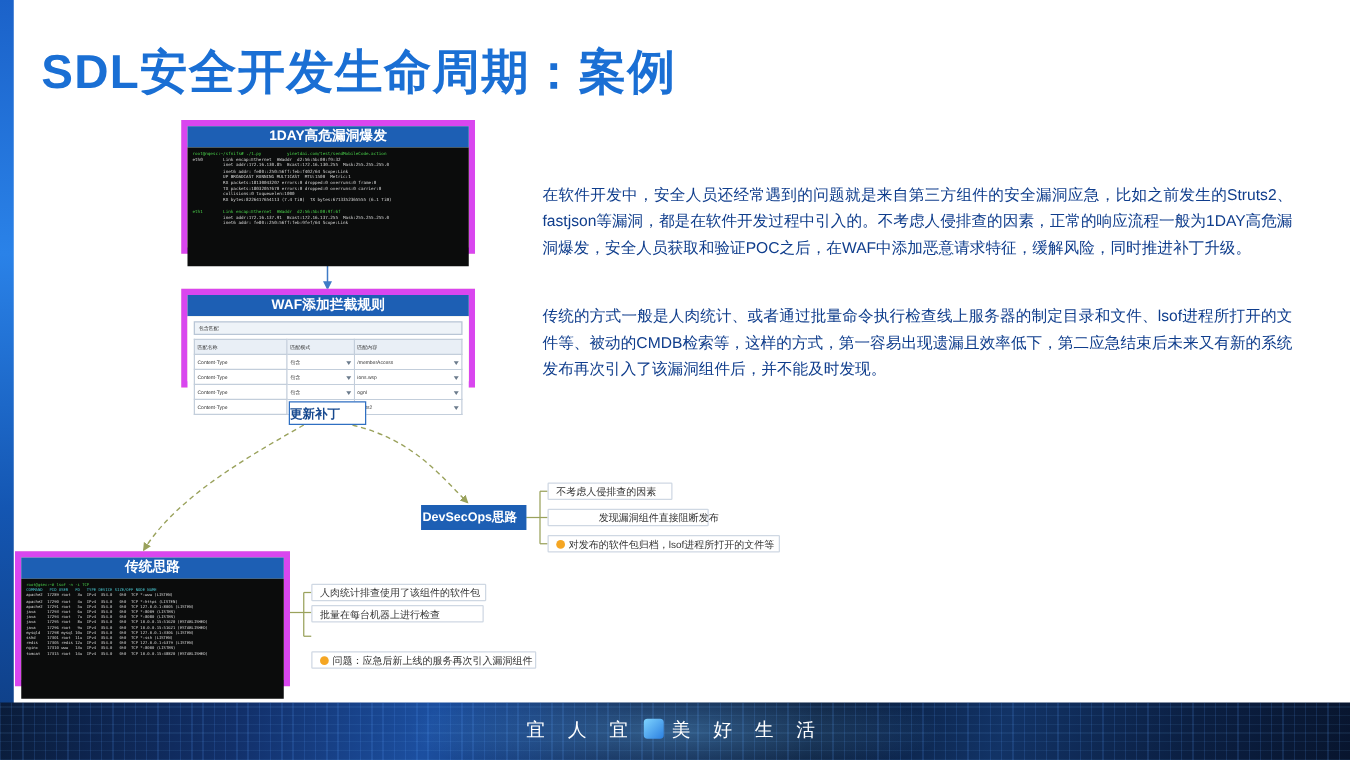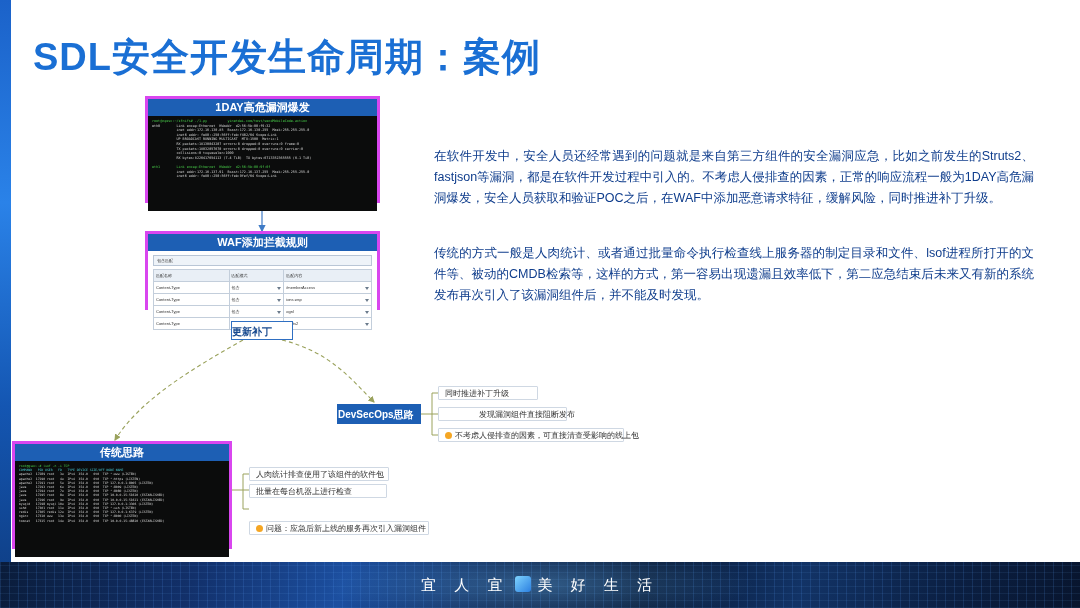--- a/index.html
+++ b/index.html
@@ -85,21 +85,21 @@
     width: 16px;
     height: 16px;
     margin: 0 6px -2px 6px;
     background: linear-gradient(135deg, #7fd4ff, #2b7fe0);
     border-radius: 3px;
   }
   
   .node {
     position: absolute;
     box-sizing: border-box;
-    border: 3px solid #d946ef;
+    border: 5px solid #d946ef;
     background: #fef9c3;
   }
   .node-header {
     background: #1d5fb4;
     color: #ffffff;
     font-size: 11px;
     font-weight: bold;
     text-align: center;
     line-height: 17px;
     height: 17px;
@@ -320,27 +320,27 @@
 
   <div class="pill" style="left:231px; top:321px; width:62px; height:19px; line-height:19px;">
     <span>更新补丁</span>
   </div>
 
   <div class="pill filled" style="left:337px; top:404px; width:84px; height:20px; line-height:20px;">
     <span>DevSecOps思路</span>
   </div>
 
   <div class="callout" style="left:438px; top:386px; width:100px;">
-    <span>同时推进补丁升级</span>
+    <span>不考虑人侵排查的因素</span>
   </div>
   <div class="callout" style="left:438px; top:407px; width:129px;padding-left:40px;">
     <span>发现漏洞组件直接阻断发布</span>
   </div>
   <div class="callout" style="left:438px; top:428px; width:186px;">
-    <span class="dot"></span><span>不考虑人侵排查的因素，可直接清查受影响的线上包</span>
+    <span class="dot"></span><span>对发布的软件包归档，lsof进程所打开的文件等</span>
   </div>
 
   <div class="node" id="node-traditional" style="left:12px; top:441px; width:220px; height:108px;">
     <div class="node-header">传统思路</div>
     <div class="terminal" style="height:90px; font-size:3.1px; line-height:4.2px;"><span class="gr">root@gsec:~# lsof -n -i TCP</span>
 <span class="cy">COMMAND   PID USER   FD   TYPE DEVICE SIZE/OFF NODE NAME</span>
 <span>apache2  17289 root   3u  IPv4  354.0   0t0  TCP *:www (LISTEN)</span>
 <span>apache2  17290 root   4u  IPv4  354.0   0t0  TCP *:https (LISTEN)</span>
 <span>apache2  17291 root   5u  IPv4  354.0   0t0  TCP 127.0.0.1:8005 (LISTEN)</span>
 <span>java     17293 root   6u  IPv4  354.0   0t0  TCP *:8009 (LISTEN)</span>

